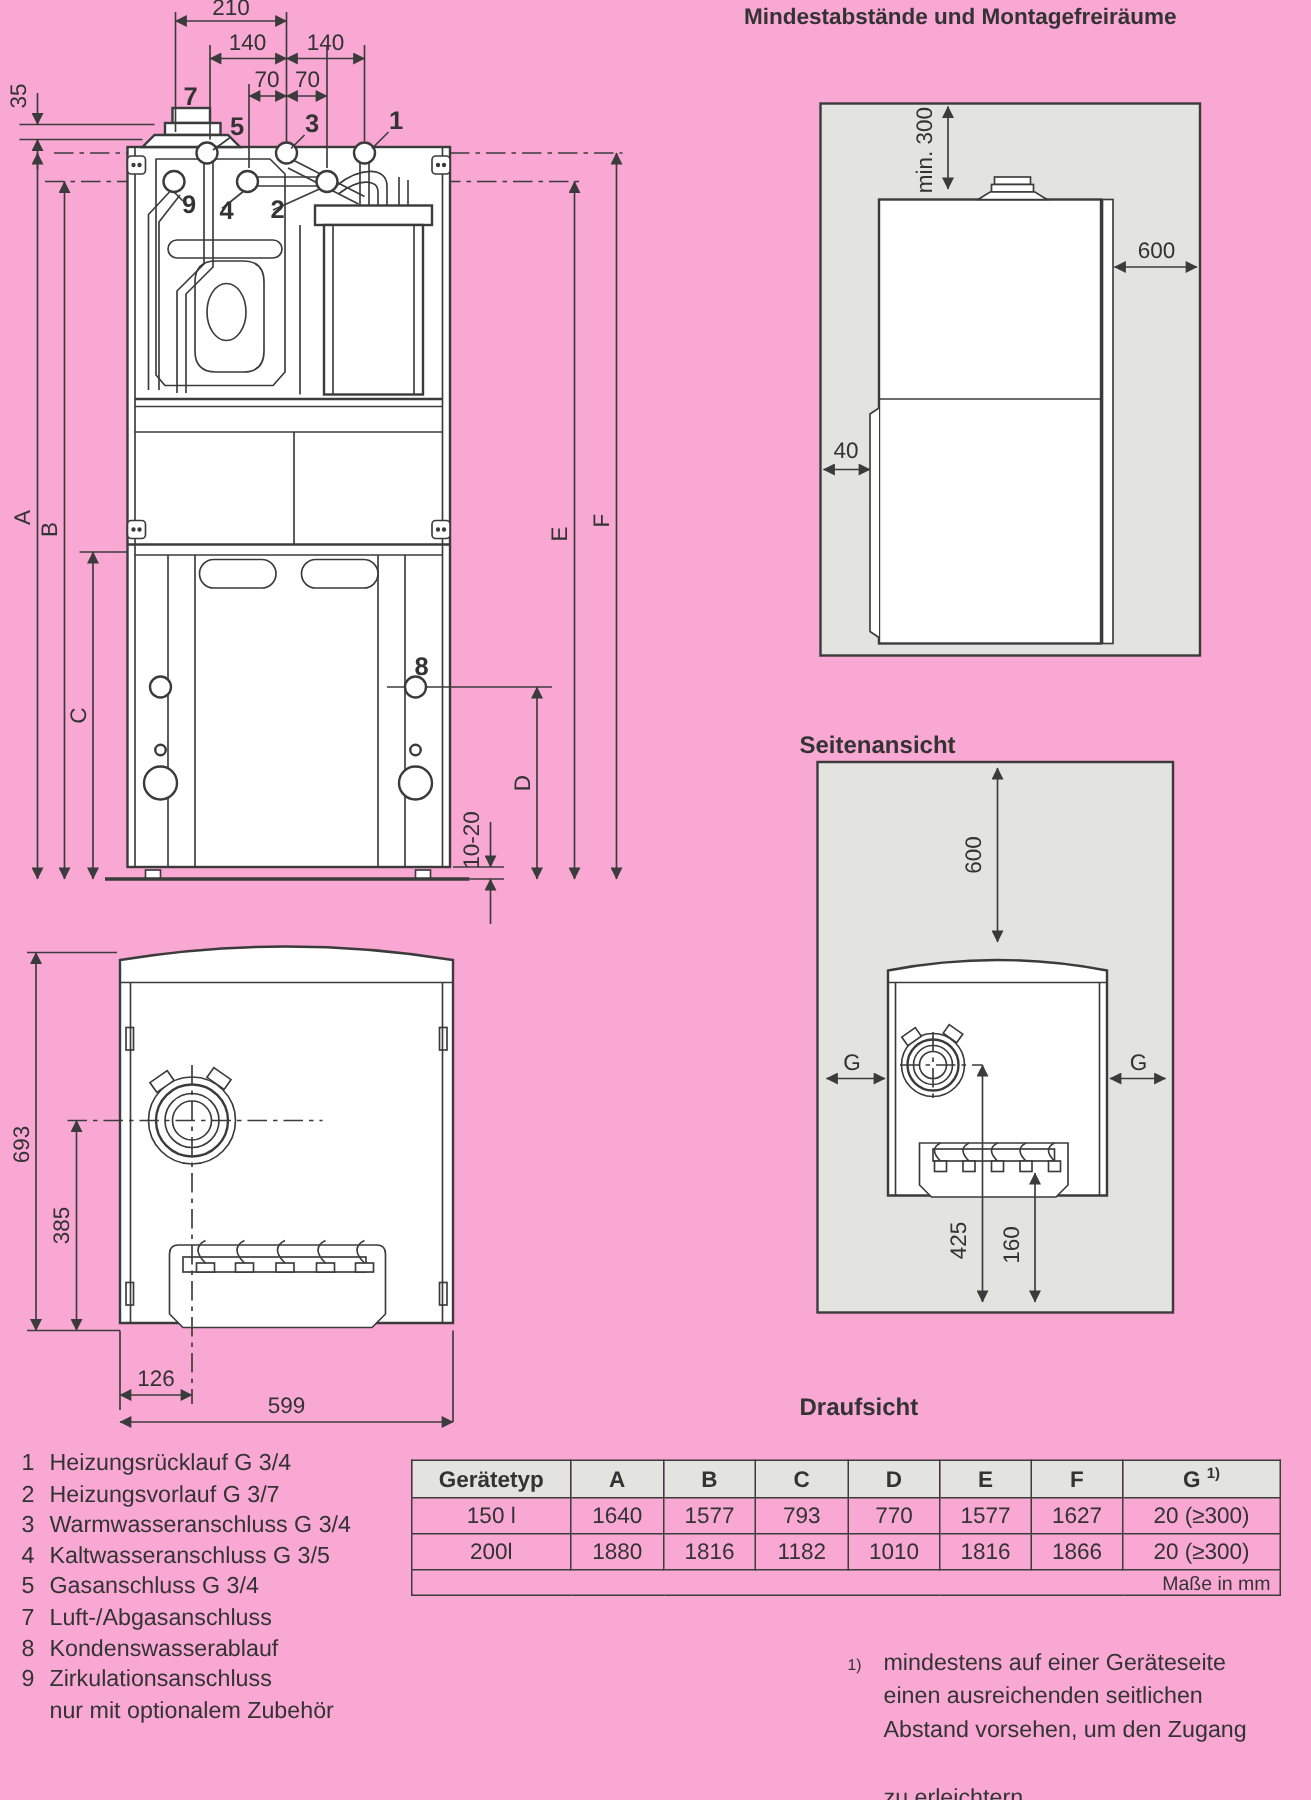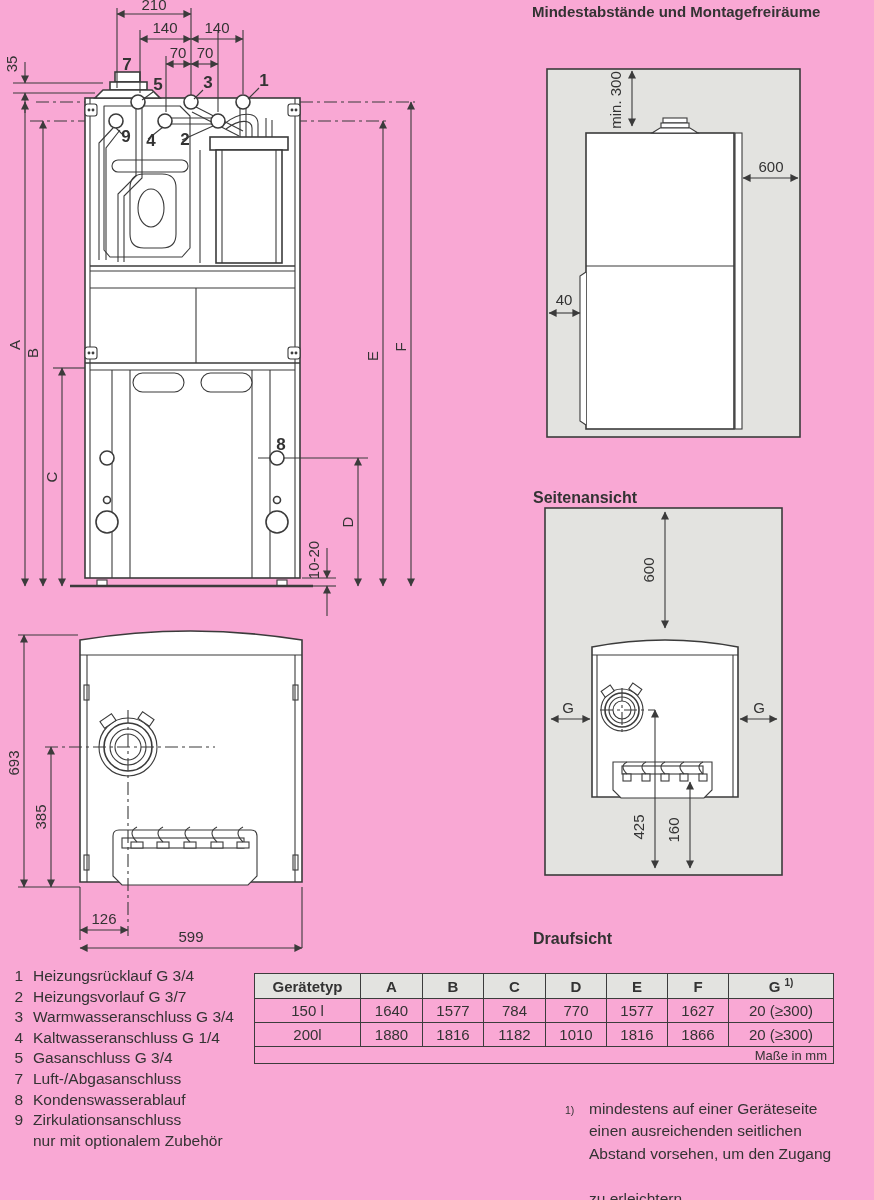--- a/index.html
+++ b/index.html
@@ -203,21 +203,21 @@
     <text class="co" x="127" y="70" text-anchor="middle">7</text>
     <text class="co" x="158" y="90" text-anchor="middle">5</text>
     <text class="co" x="208" y="88" text-anchor="middle">3</text>
     <text class="co" x="264" y="86" text-anchor="middle">1</text>
     <text class="co" x="126" y="142" text-anchor="middle">9</text>
     <text class="co" x="151" y="146" text-anchor="middle">4</text>
     <text class="co" x="185" y="145" text-anchor="middle">2</text>
     <text class="co" x="281" y="450" text-anchor="middle">8</text>
   </svg>
 
-  <div class="abs title" style="left:532px;top:3px">Mindestabstände und Montagefreiräume</div>
+  <div class="abs title" style="left:496px;top:3px">Mindestabstände und Montagefreiräume</div>
 
   <svg class="abs" style="left:530px;top:55px" width="344" height="392" viewBox="0 0 344 392">
     <defs>
       <marker id="as" viewBox="0 0 10 10" refX="9.5" refY="5" markerWidth="10" markerHeight="8" orient="auto-start-reverse" markerUnits="userSpaceOnUse">
         <path d="M0,0 L10,5 L0,10 z" fill="#3b3b3b"></path>
       </marker>
     </defs>
     <g>
       <rect x="17" y="14" width="253" height="368" class="ln w16 grayfill"></rect>
     </g>
@@ -363,21 +363,21 @@
     <div class="legend-row">
       <span class="legend-num">2</span>
       <span>Heizungsvorlauf G 3/7</span>
       </div>
     <div class="legend-row">
       <span class="legend-num">3</span>
       <span>Warmwasseranschluss G 3/4</span>
       </div>
     <div class="legend-row">
       <span class="legend-num">4</span>
-      <span>Kaltwasseranschluss G 1/4</span>
+      <span>Kaltwasseranschluss G 3/5</span>
       </div>
     <div class="legend-row">
       <span class="legend-num">5</span>
       <span>Gasanschluss G 3/4</span>
       </div>
     <div class="legend-row">
       <span class="legend-num">7</span>
       <span>Luft-/Abgasanschluss</span>
       </div>
     <div class="legend-row">
@@ -387,21 +387,21 @@
     <div class="legend-row">
       <span class="legend-num">9</span>
       <span>Zirkulationsanschluss</span>
       </div>
     <div class="legend-row">
       <span class="legend-num"></span>
       <span>nur mit optionalem Zubehör</span>
       </div>
   </div>
 
-  <table class="spec abs" style="left:254px;top:973px;width:579px">
+  <table class="spec abs" style="left:274px;top:973px;width:579px">
     <colgroup>
       <col style="width:106px">
         <col style="width:62px">
         <col style="width:61px">
         <col style="width:62px">
       <col style="width:61px">
         <col style="width:61px">
         <col style="width:61px">
         <col style="width:105px">
     </colgroup>
@@ -413,21 +413,21 @@
       <th>C</th>
       <th>D</th>
       <th>E</th>
       <th>F</th>
       <th><span>G</span>&nbsp;<sup class="tsup">1)</sup></th>
     </tr>
     <tr>
       <td>150 l</td>
       <td>1640</td>
       <td>1577</td>
-      <td>784</td>
+      <td>793</td>
       <td>770</td>
       <td>1577</td>
       <td>1627</td>
       <td>20 (≥300)</td>
     </tr>
     <tr>
       <td>200l</td>
       <td>1880</td>
       <td>1816</td>
       <td>1182</td>

